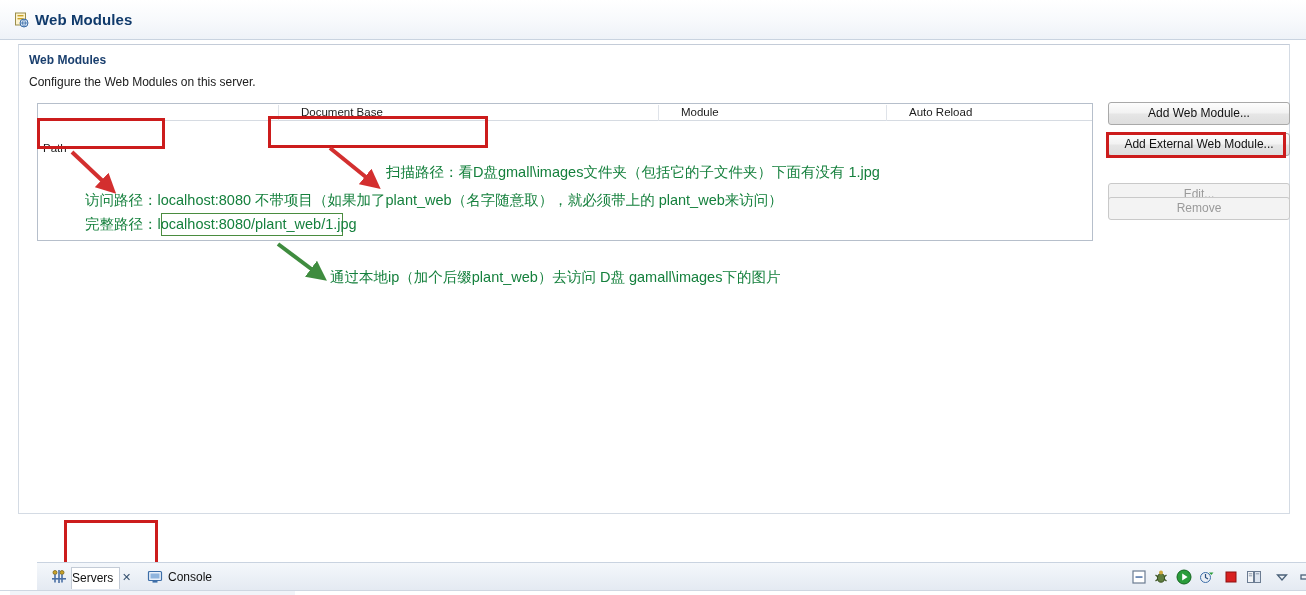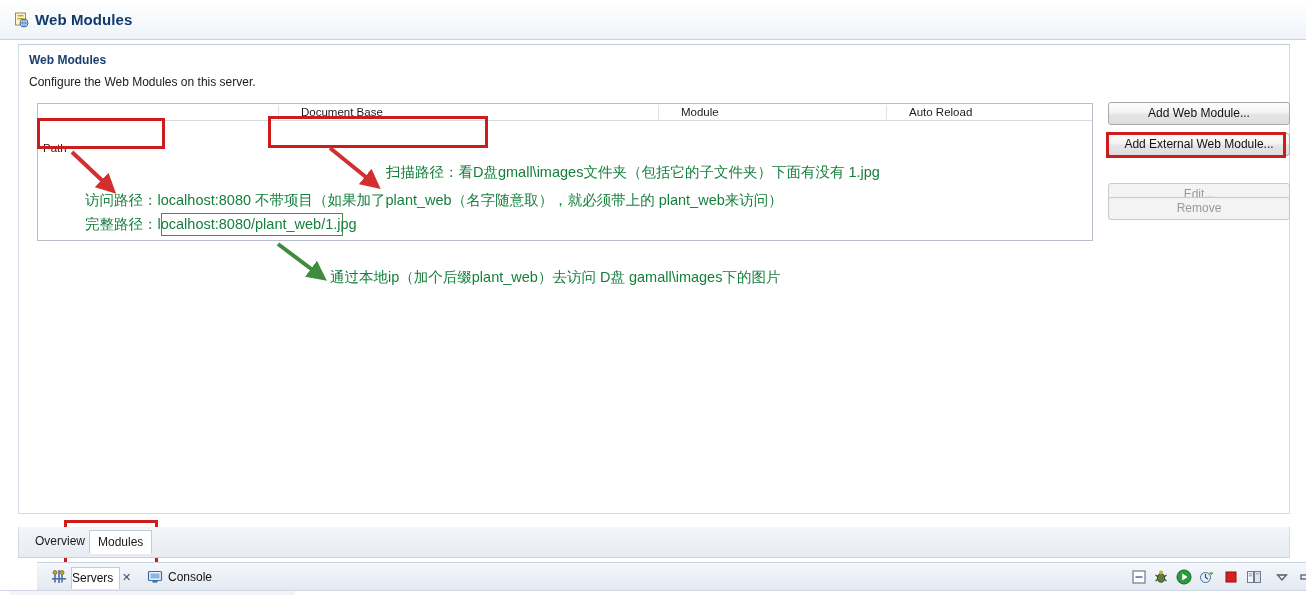--- a/index.html
+++ b/index.html
@@ -169,24 +169,20 @@
     <line x1="72" y1="152" x2="108" y2="186" stroke="#d32f2f" stroke-width="4" marker-end="url(#redhead)"></line>
     <line x1="330" y1="148" x2="372" y2="182" stroke="#d32f2f" stroke-width="4" marker-end="url(#redhead)"></line>
     <line x1="278" y1="244" x2="318" y2="274" stroke="#3f8c3f" stroke-width="4" marker-end="url(#greenhead)"></line>
   </svg>
 
   <div class="anno" style="left:386px; top:163px;">扫描路径：看D盘gmall\images文件夹（包括它的子文件夹）下面有没有 1.jpg</div>
   <div class="anno" style="left:85px;  top:191px;">访问路径：localhost:8080 不带项目（如果加了plant_web（名字随意取），就必须带上的 plant_web来访问）</div>
   <div class="anno" style="left:85px;  top:215px;">完整路径：localhost:8080/plant_web/1.jpg</div>
   <div class="anno" style="left:330px; top:268px;">通过本地ip（加个后缀plant_web）去访问 D盘 gamall\images下的图片</div>
 
-  <div class="etabs">
-    <div class="etab" style="left:8px;">Overview</div>
-    <div class="etab active" style="left:70px;">Modules</div>
-  </div>
 
   <div class="viewbar">
     <svg class="tbicon" style="left:14px;" viewBox="0 0 16 16">
       <circle cx="4" cy="3.5" r="2" fill="#c9a227" stroke="#7a6418" stroke-width=".8"></circle>
       <circle cx="11" cy="3.5" r="2" fill="#c9a227" stroke="#7a6418" stroke-width=".8"></circle>
       <rect x="3.2" y="5.5" width="1.6" height="8" fill="#4a6fa5"></rect>
       <rect x="10.2" y="5.5" width="1.6" height="8" fill="#4a6fa5"></rect>
       <rect x="1" y="9" width="14" height="1.6" fill="#4a6fa5"></rect>
       <rect x="7.2" y="1" width="1.6" height="13" fill="#4a6fa5"></rect>
     </svg>

